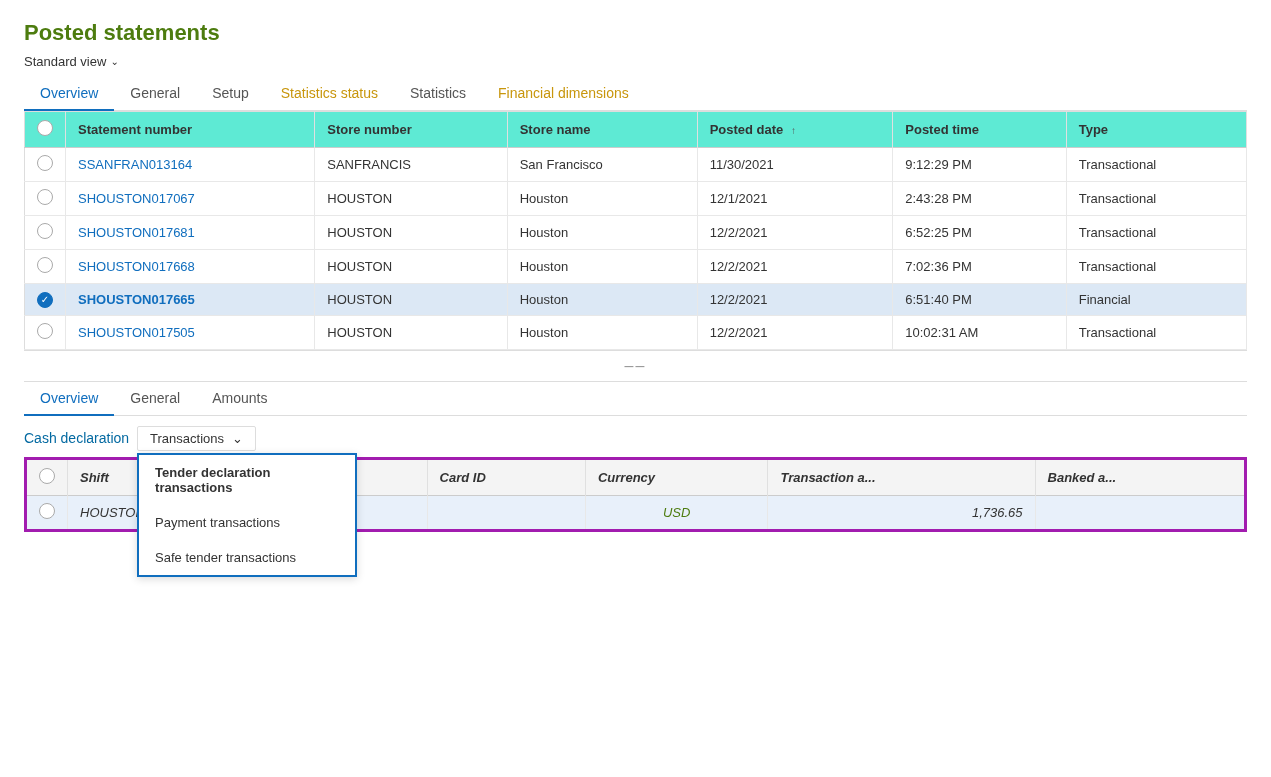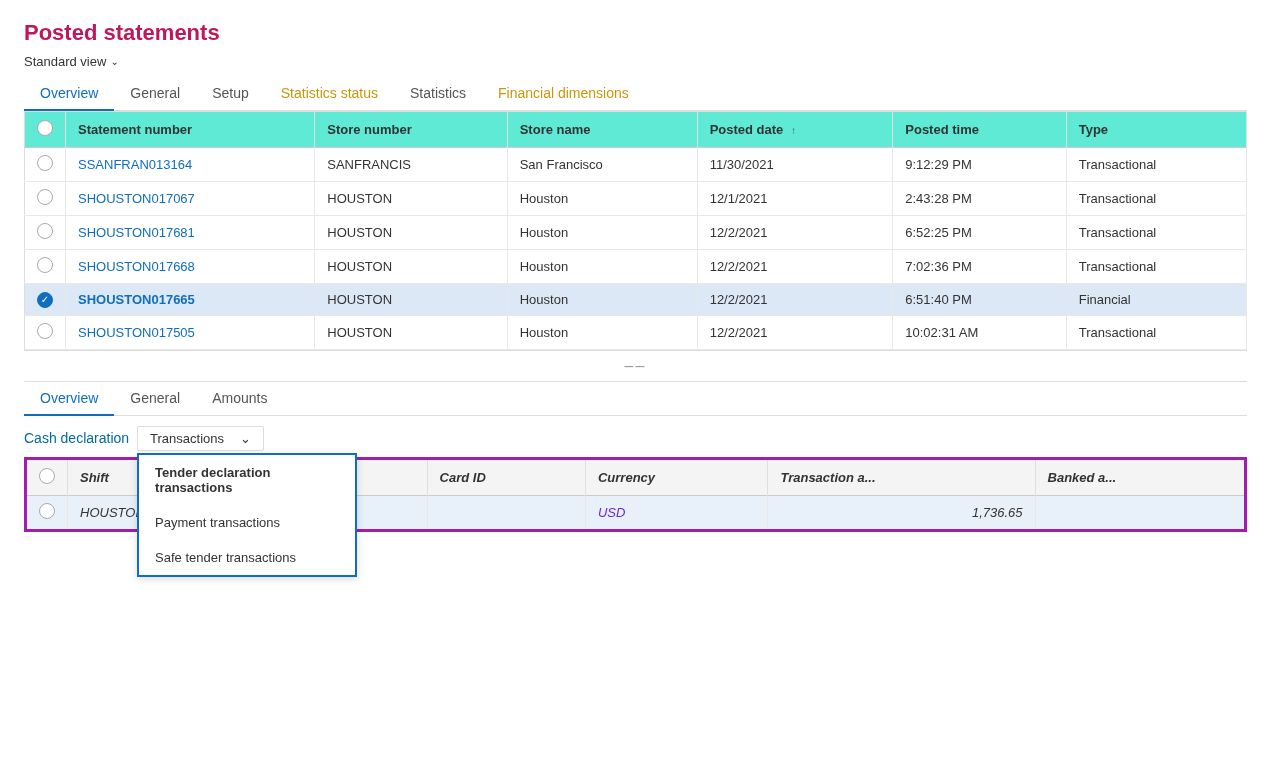--- a/index.html
+++ b/index.html
@@ -12,21 +12,21 @@
     .page {
       width: 1271px;
       min-height: 777px;
       background: #fff;
       padding: 20px 24px 0 24px;
       overflow: hidden;
     }
     .page-title {
       font-size: 22px;
       font-weight: 600;
-      color: #be185d;
+      color: #4d7c0f;
       margin-bottom: 8px;
     }
     .view-selector {
       display: flex;
       align-items: center;
       gap: 4px;
       font-size: 13px;
       color: #555;
       margin-bottom: 8px;
       cursor: pointer;
@@ -172,21 +172,21 @@
     }
     .toolbar-link {
       color: #0369a1;
       font-size: 14px;
       cursor: pointer;
       text-decoration: none;
     }
     .toolbar-btn {
       display: flex;
       align-items: center;
-      gap: 16px;
+      gap: 8px;
       padding: 4px 12px;
       border: 1px solid #ddd;
       background: #fff;
       font-size: 13px;
       color: #333;
       cursor: pointer;
       border-radius: 2px;
     }
     
     .dropdown-container {
@@ -238,21 +238,22 @@
       background: #e8f0fa;
     }
     .bottom-data-table tbody td {
       padding: 7px 12px;
       font-size: 13px;
       color: #333;
       border-right: 1px solid #e8e8e8;
       white-space: nowrap;
     }
     .bottom-data-table tbody td.link {
-      color: #6d28d9;
+      color: #4d7c0f;
+      text-align: center;
     }
     .amount-col {
       text-align: right;
     }
   </style>
 </head>
 <body>
 
 <div class="page">
 

